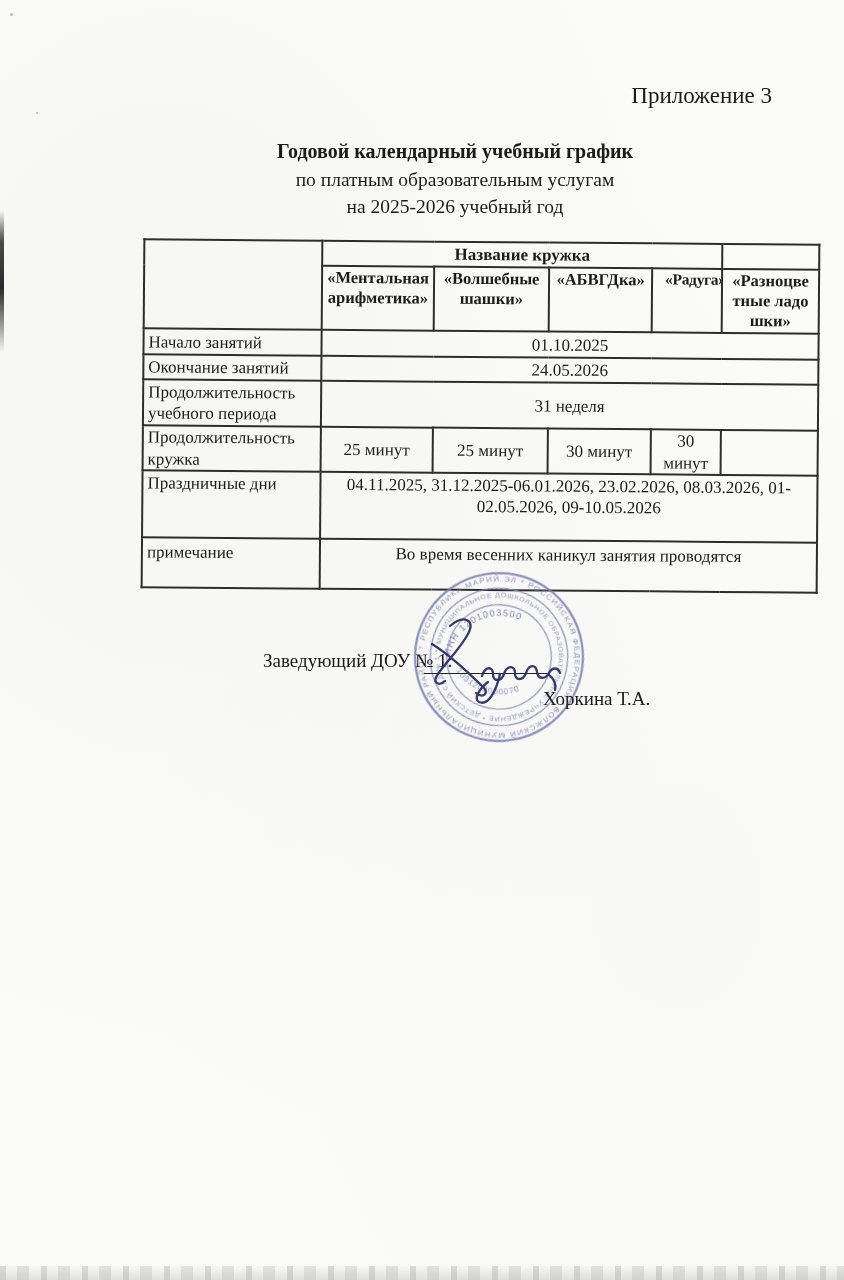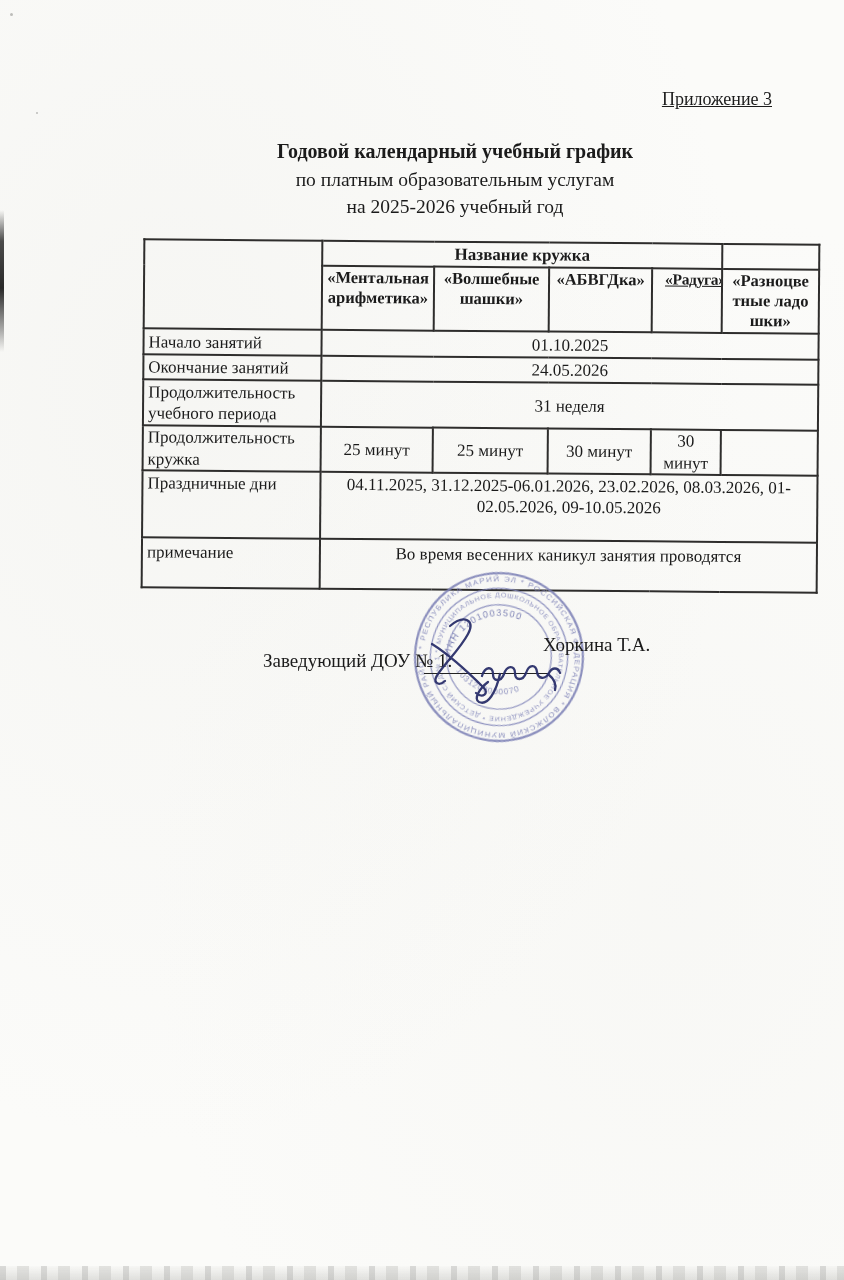--- a/index.html
+++ b/index.html
@@ -15,49 +15,49 @@
   
   .left-edge{position:absolute;left:0;top:210px;width:4px;height:142px;
     background:linear-gradient(to bottom, rgba(70,70,70,0), rgba(45,45,45,.85) 22%, rgba(30,30,30,.95) 55%, rgba(60,60,60,.4) 85%, rgba(70,70,70,0));}
   .bottom-edge{position:absolute;left:0;bottom:0;width:100%;height:14px;opacity:.55;
     background:
       repeating-linear-gradient(90deg, rgba(120,120,118,.45) 0 6px, rgba(200,200,196,.15) 6px 17px, rgba(140,140,136,.4) 17px 29px, rgba(210,210,206,.1) 29px 41px),
       linear-gradient(to bottom, rgba(220,220,216,0), rgba(150,150,146,.5));
     filter:blur(.7px);}
   .speck{position:absolute;background:#8d8d89;border-radius:50%;opacity:.55;}
 
-  .appendix{position:absolute;top:89px;right:72px;font-size:18px;text-decoration:underline;}
+  .appendix{position:absolute;top:83px;right:72px;font-size:23px;}
 
   .titles{position:absolute;top:138px;left:0;width:100%;text-align:center;
     transform:translateX(33px);font-size:19.5px;line-height:27.5px;}
   .titles .t1{font-weight:700;font-size:20px;}
 
   .table-wrap{position:absolute;left:142px;top:241px;transform:rotate(0.45deg);transform-origin:50% 50%;}
   table.sched{border-collapse:collapse;table-layout:fixed;width:675px;}
   table.sched td{border:2px solid #2e2d2c;font-size:17px;padding:0 4px;vertical-align:middle;
     line-height:1.25;overflow:hidden;}
   td.lbl{text-align:left;padding-left:5px;}
   td.val{text-align:center;}
   tr.r-group td{height:23px;font-weight:700;text-align:center;}
   tr.r-heads td{height:55px;font-weight:700;text-align:center;vertical-align:top;
     font-size:16.5px;line-height:1.22;padding:1px 3px;}
-  tr.r-heads td.c4{font-size:15.5px;padding:1px 12px;letter-spacing:-0.3px;text-decoration:underline;}
+  tr.r-heads td.c4{font-size:15.5px;padding:1px 12px;letter-spacing:-0.3px;}
   tr.r-heads td.c5{padding:1px 6px;word-break:break-all;}
   tr.r-start td{height:24px;}
   tr.r-end td{height:23px;}
   tr.r-period td{height:44px;}
   tr.r-duration td{height:39px;}
   tr.r-duration td.c4{padding:0 10px;}
   tr.r-holidays td{height:64px;vertical-align:top;padding-top:1px;}
   tr.r-note td{height:45px;vertical-align:top;padding-top:3px;}
 
   .sign-prefix{position:absolute;left:263px;top:650px;font-size:19px;}
   .sign-underline{position:absolute;left:424px;top:655px;width:125px;height:18px;
     border-bottom:1.6px solid #222;}
-  .sign-name{position:absolute;left:543px;top:634px;font-size:19px;}
+  .sign-name{position:absolute;left:543px;top:688px;font-size:19px;}
 
   .stamp-svg{position:absolute;left:412px;top:570px;}
   .signature-svg{position:absolute;left:420px;top:612px;}
 </style>
 </head>
 <body>
 
 <div class="page">
 
   <div class="left-edge"></div>

